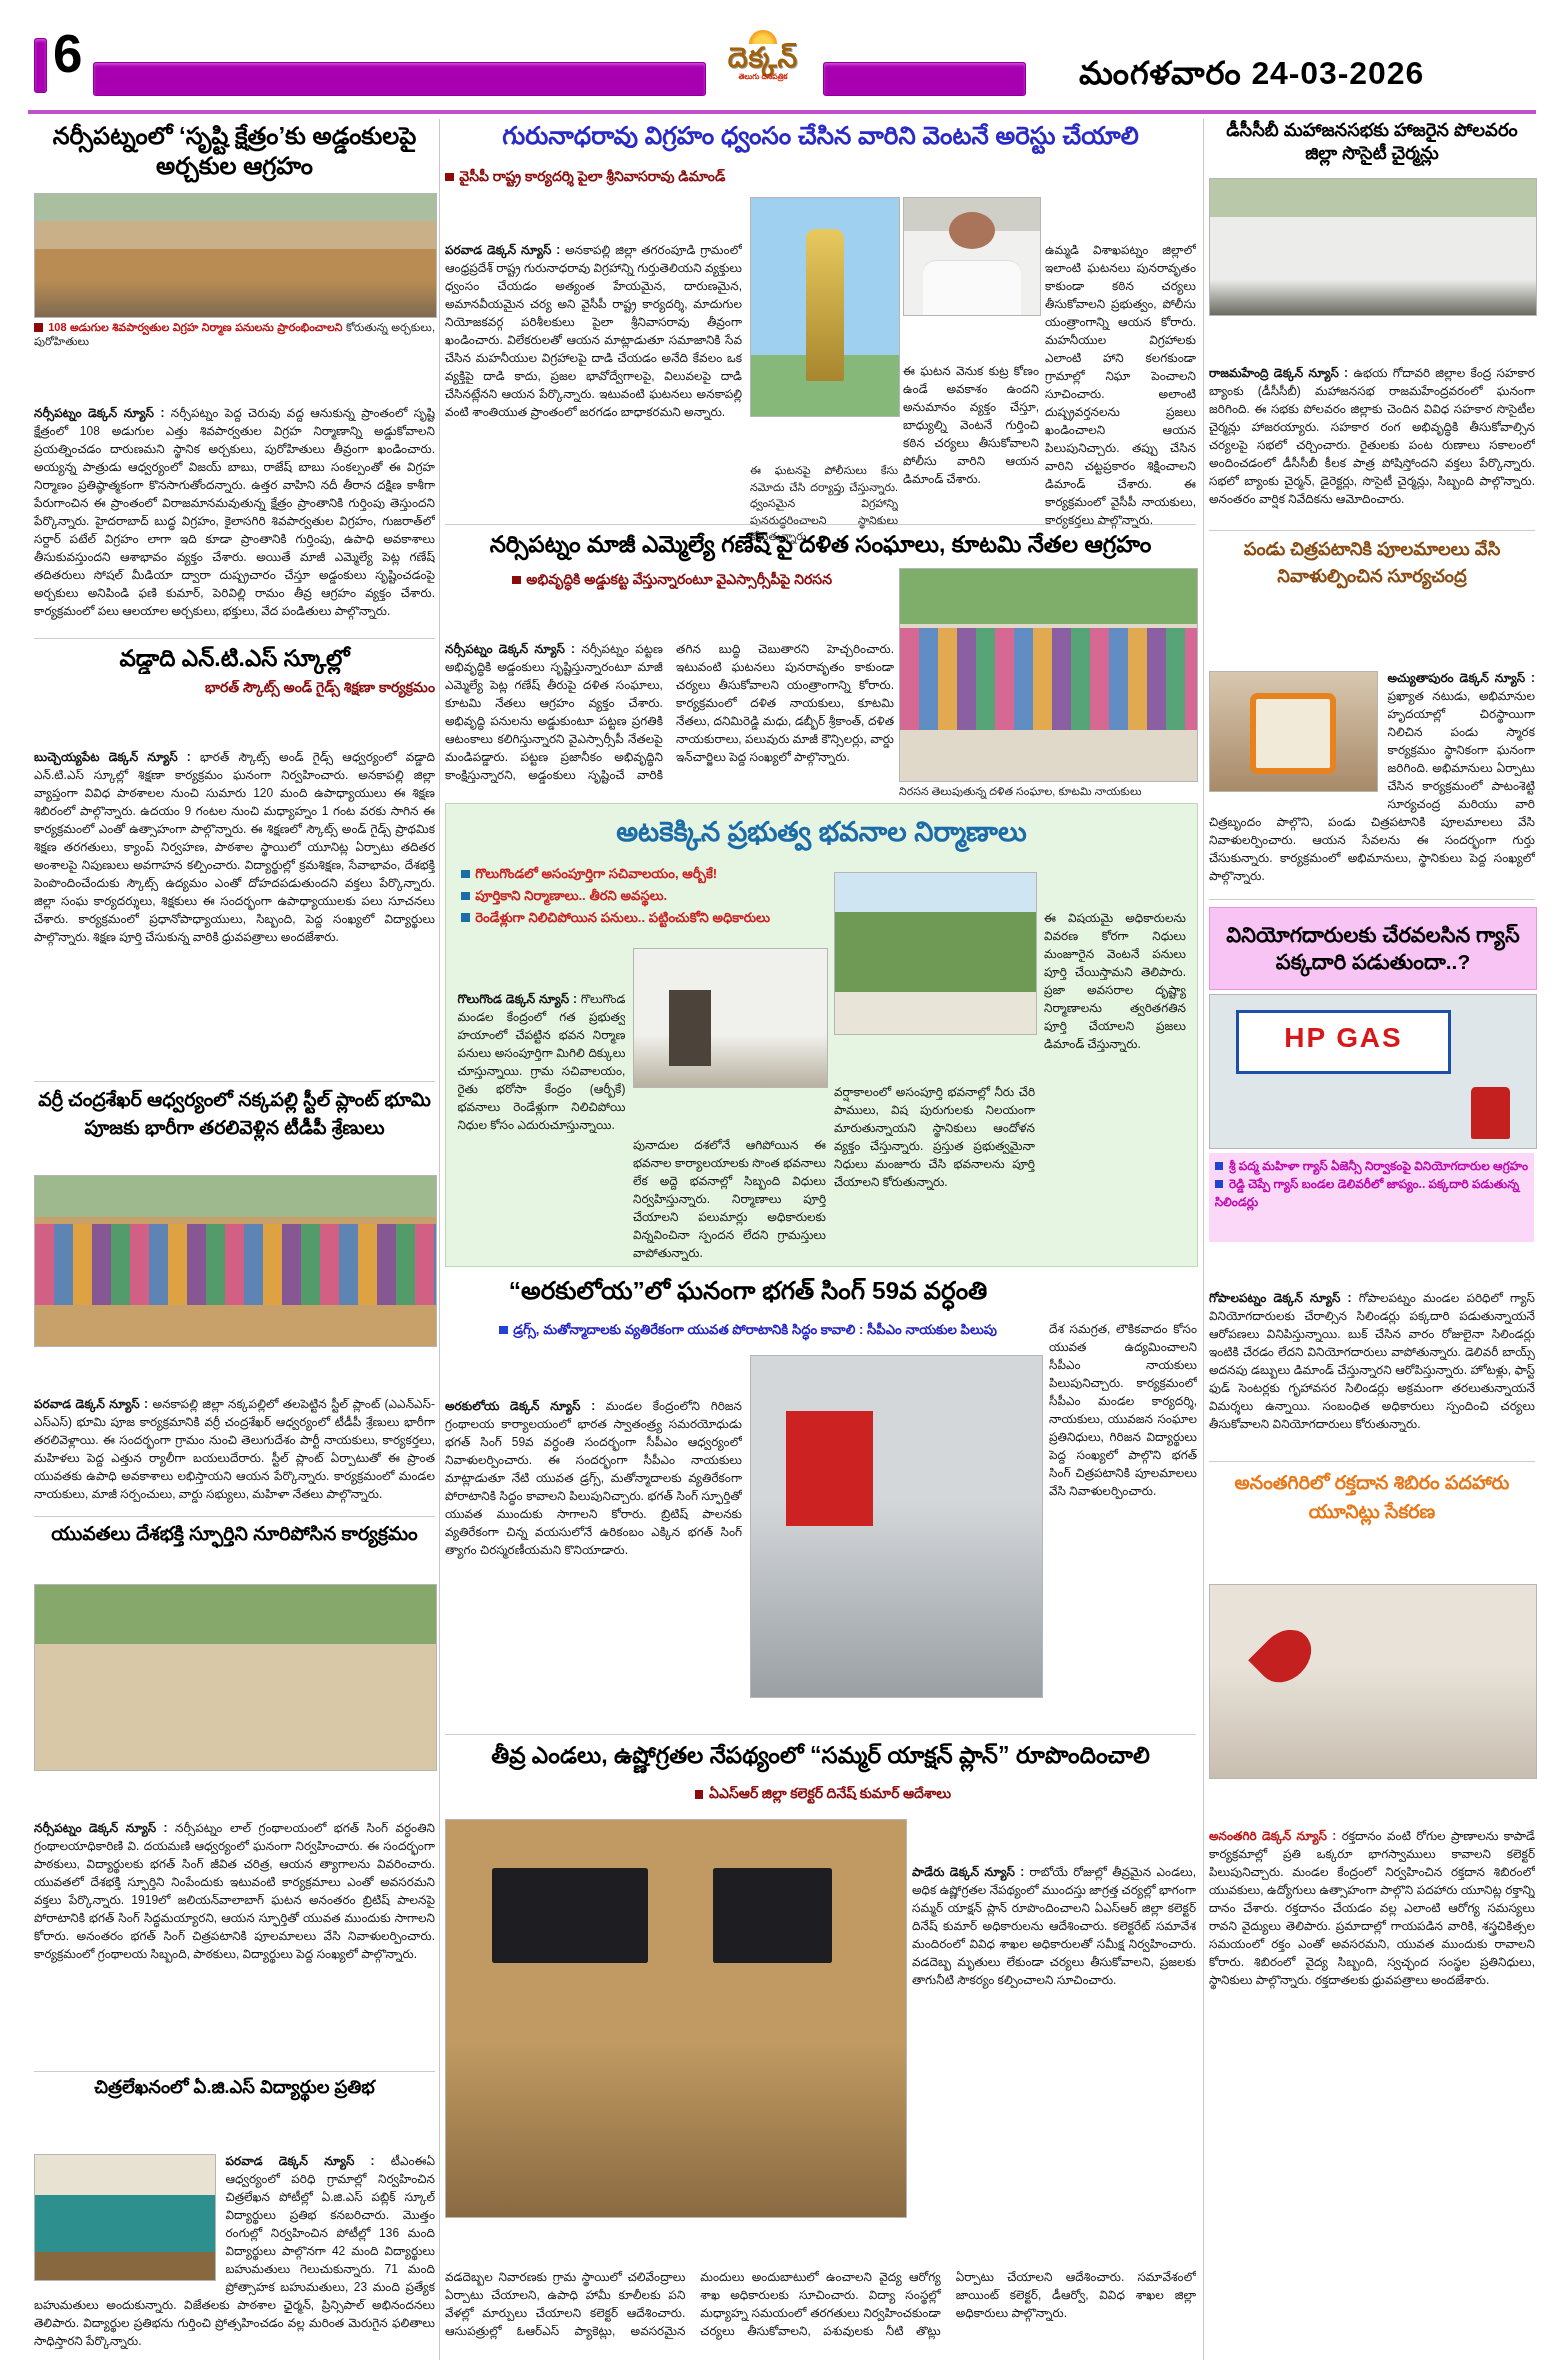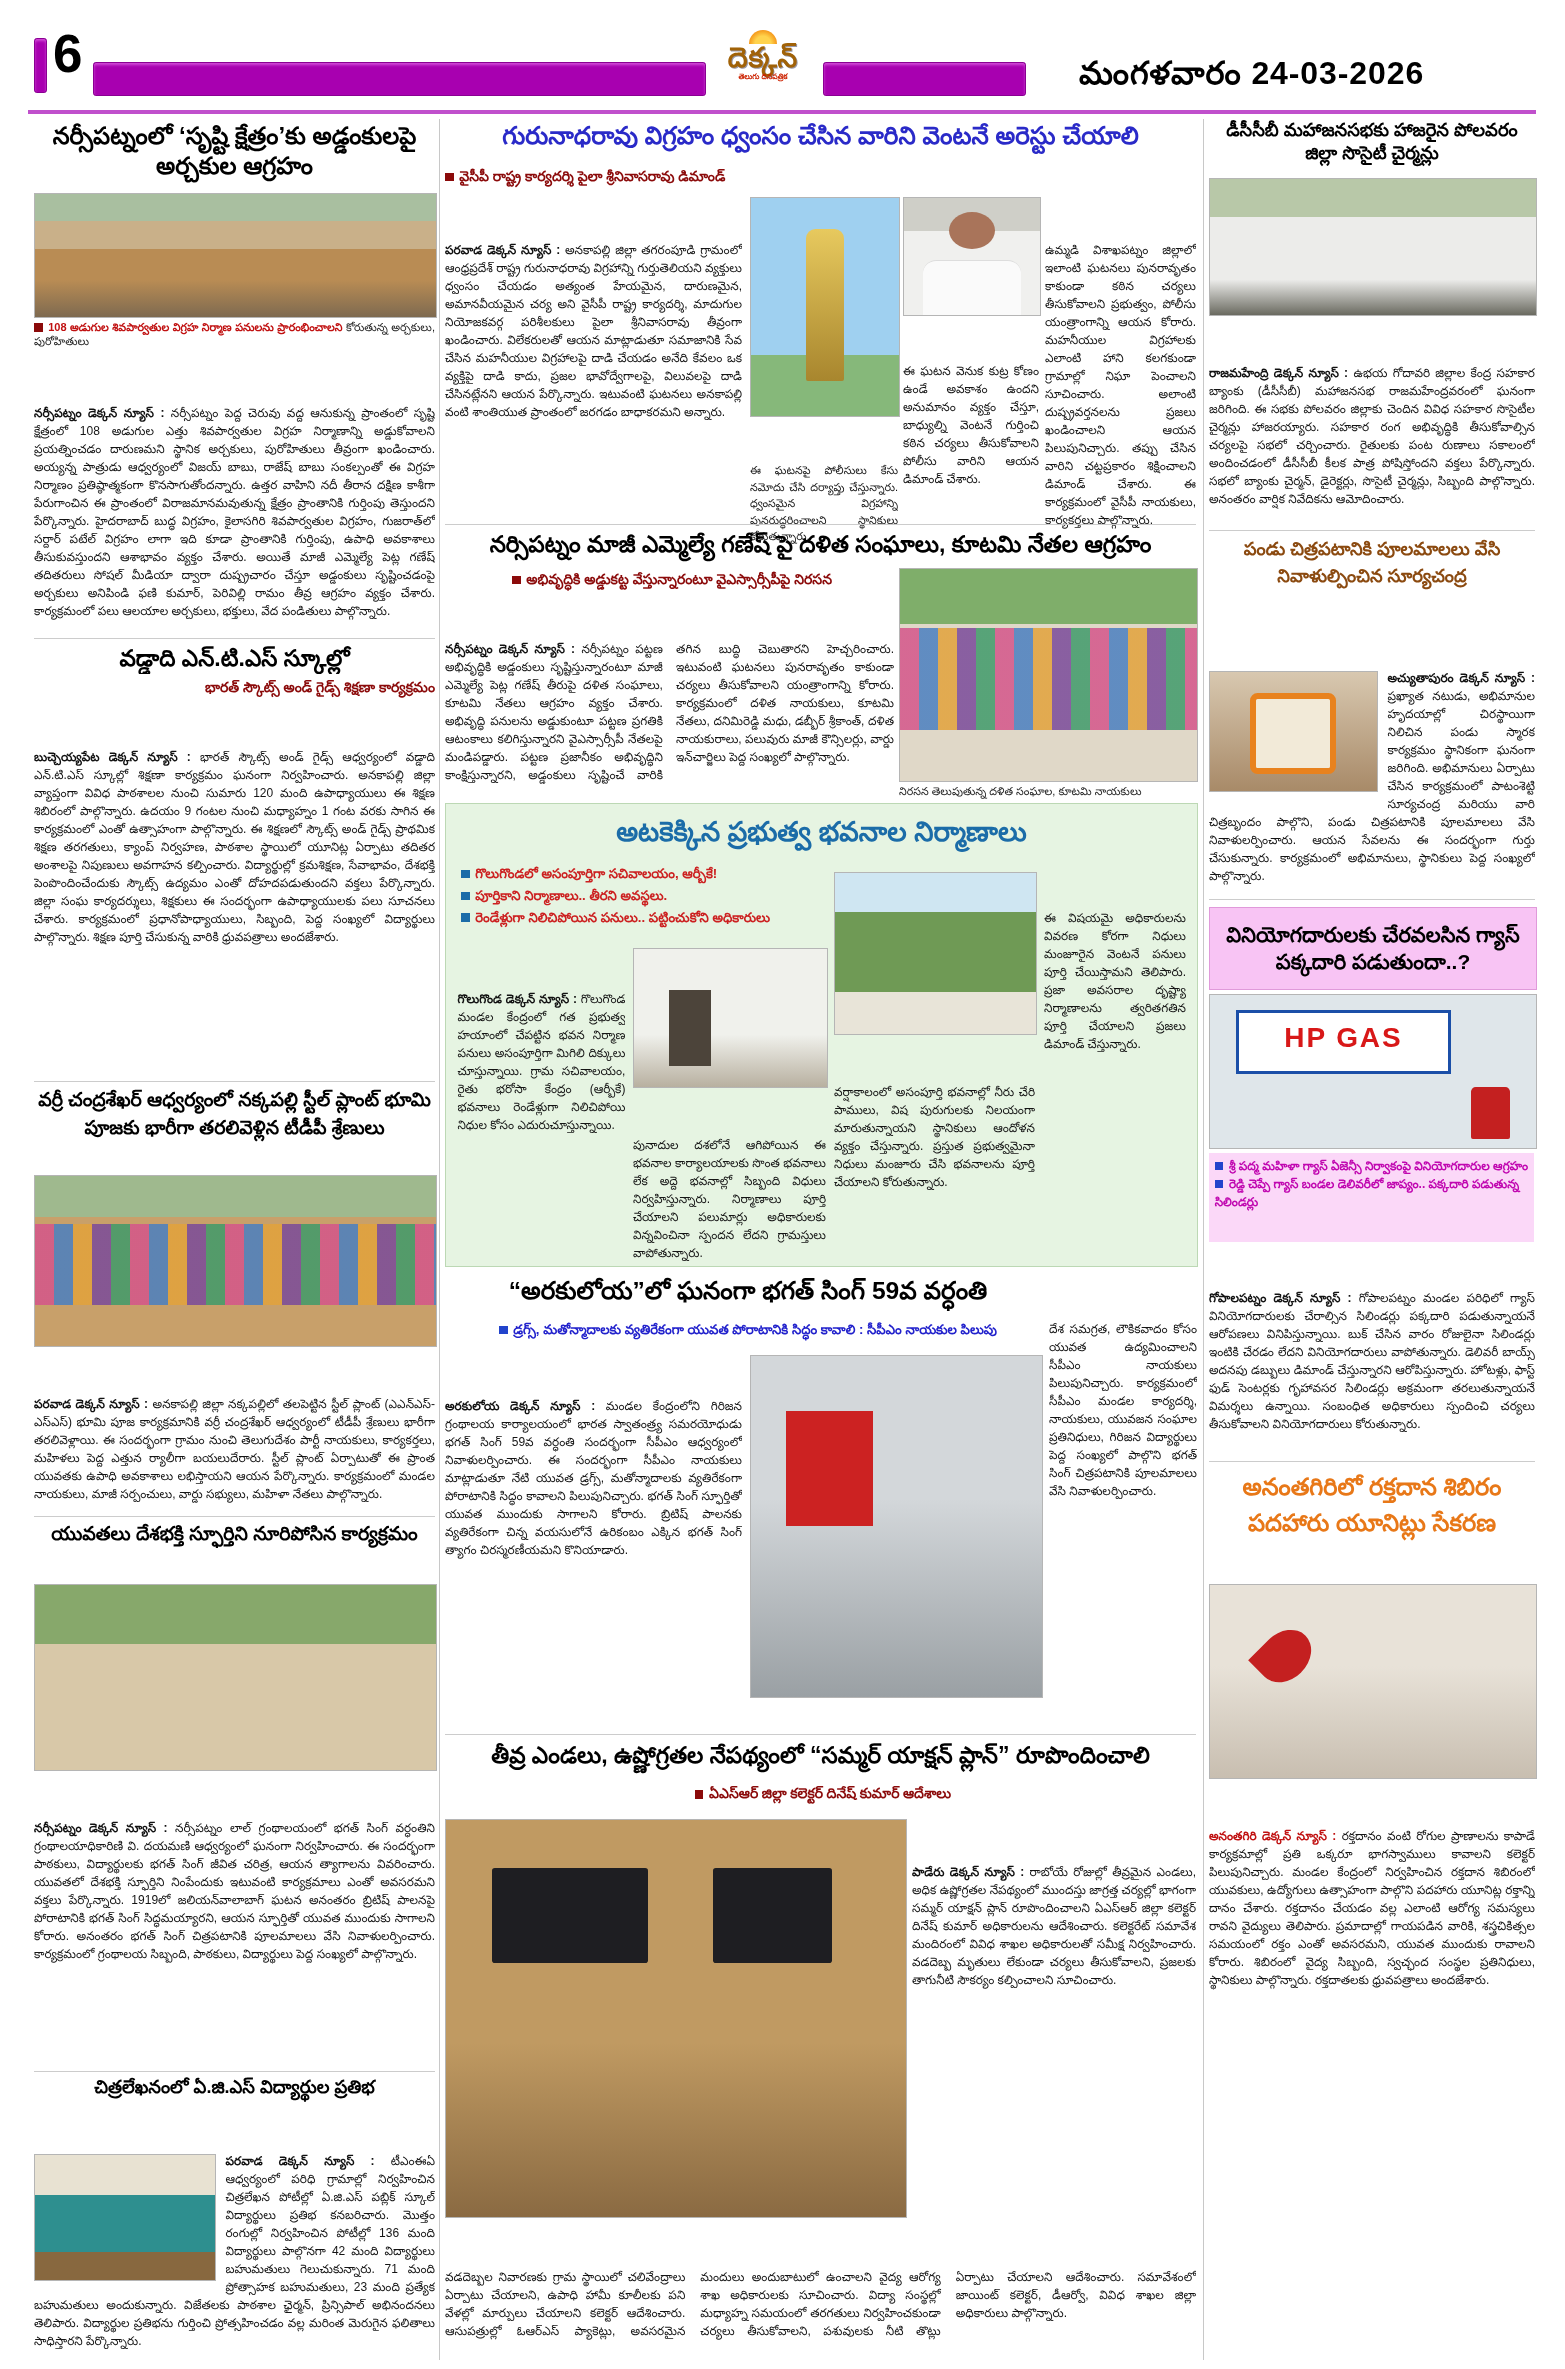--- a/index.html
+++ b/index.html
@@ -246,21 +246,21 @@
   </div>
   <div class="abs ph phM" style="left:1209px;top:994px;width:326px;height:153px;">
     <div class="gas-sign">HP GAS</div>
     <div class="cylinder"></div>
   </div>
   <div class="abs bd" style="left:1209px;top:1245px;width:326px;height:212px;">
     <b>గోపాలపట్నం డెక్కన్ న్యూస్ :</b> <span>గోపాలపట్నం మండల పరిధిలో గ్యాస్ వినియోగదారులకు చేరాల్సిన సిలిండర్లు పక్కదారి పడుతున్నాయనే ఆరోపణలు వినిపిస్తున్నాయి. బుక్ చేసిన వారం రోజులైనా సిలిండర్లు ఇంటికి చేరడం లేదని వినియోగదారులు వాపోతున్నారు. డెలివరీ బాయ్స్ అదనపు డబ్బులు డిమాండ్ చేస్తున్నారని ఆరోపిస్తున్నారు. హోటళ్లు, ఫాస్ట్ ఫుడ్ సెంటర్లకు గృహావసర సిలిండర్లు అక్రమంగా తరలుతున్నాయనే విమర్శలు ఉన్నాయి. సంబంధిత అధికారులు స్పందించి చర్యలు తీసుకోవాలని వినియోగదారులు కోరుతున్నారు.</span>
   </div>
 
   <div class="abs rule" style="left:1209px;top:1461px;width:326px;height:0.9px;"></div>
-  <div class="abs hl hl-orange" style="left:1209px;top:1469px;width:326px;height:110px;font-size:24px;line-height:1.5;">అనంతగిరిలో రక్తదాన శిబిరం పదహారు యూనిట్లు సేకరణ</div>
+  <div class="abs hl hl-orange" style="left:1209px;top:1469px;width:326px;height:110px;font-size:19px;line-height:1.5;">అనంతగిరిలో రక్తదాన శిబిరం పదహారు యూనిట్లు సేకరణ</div>
   <div class="abs ph phN" style="left:1209px;top:1584px;width:326px;height:193px;">
       <div class="drop"></div>
     </div>
   <div class="abs bd" style="left:1209px;top:1783px;width:326px;height:579px;">
     <b class="lead-red" style="color:#c01010;">అనంతగిరి డెక్కన్ న్యూస్ :</b> <span>రక్తదానం వంటి రోగుల ప్రాణాలను కాపాడే కార్యక్రమాల్లో ప్రతి ఒక్కరూ భాగస్వాములు కావాలని కలెక్టర్ పిలుపునిచ్చారు. మండల కేంద్రంలో నిర్వహించిన రక్తదాన శిబిరంలో యువకులు, ఉద్యోగులు ఉత్సాహంగా పాల్గొని పదహారు యూనిట్ల రక్తాన్ని దానం చేశారు. రక్తదానం చేయడం వల్ల ఎలాంటి ఆరోగ్య సమస్యలు రావని వైద్యులు తెలిపారు. ప్రమాదాల్లో గాయపడిన వారికి, శస్త్రచికిత్సల సమయంలో రక్తం ఎంతో అవసరమని, యువత ముందుకు రావాలని కోరారు. శిబిరంలో వైద్య సిబ్బంది, స్వచ్ఛంద సంస్థల ప్రతినిధులు, స్థానికులు పాల్గొన్నారు. రక్తదాతలకు ధ్రువపత్రాలు అందజేశారు.</span>
   </div>
 
 </div>
 
 

